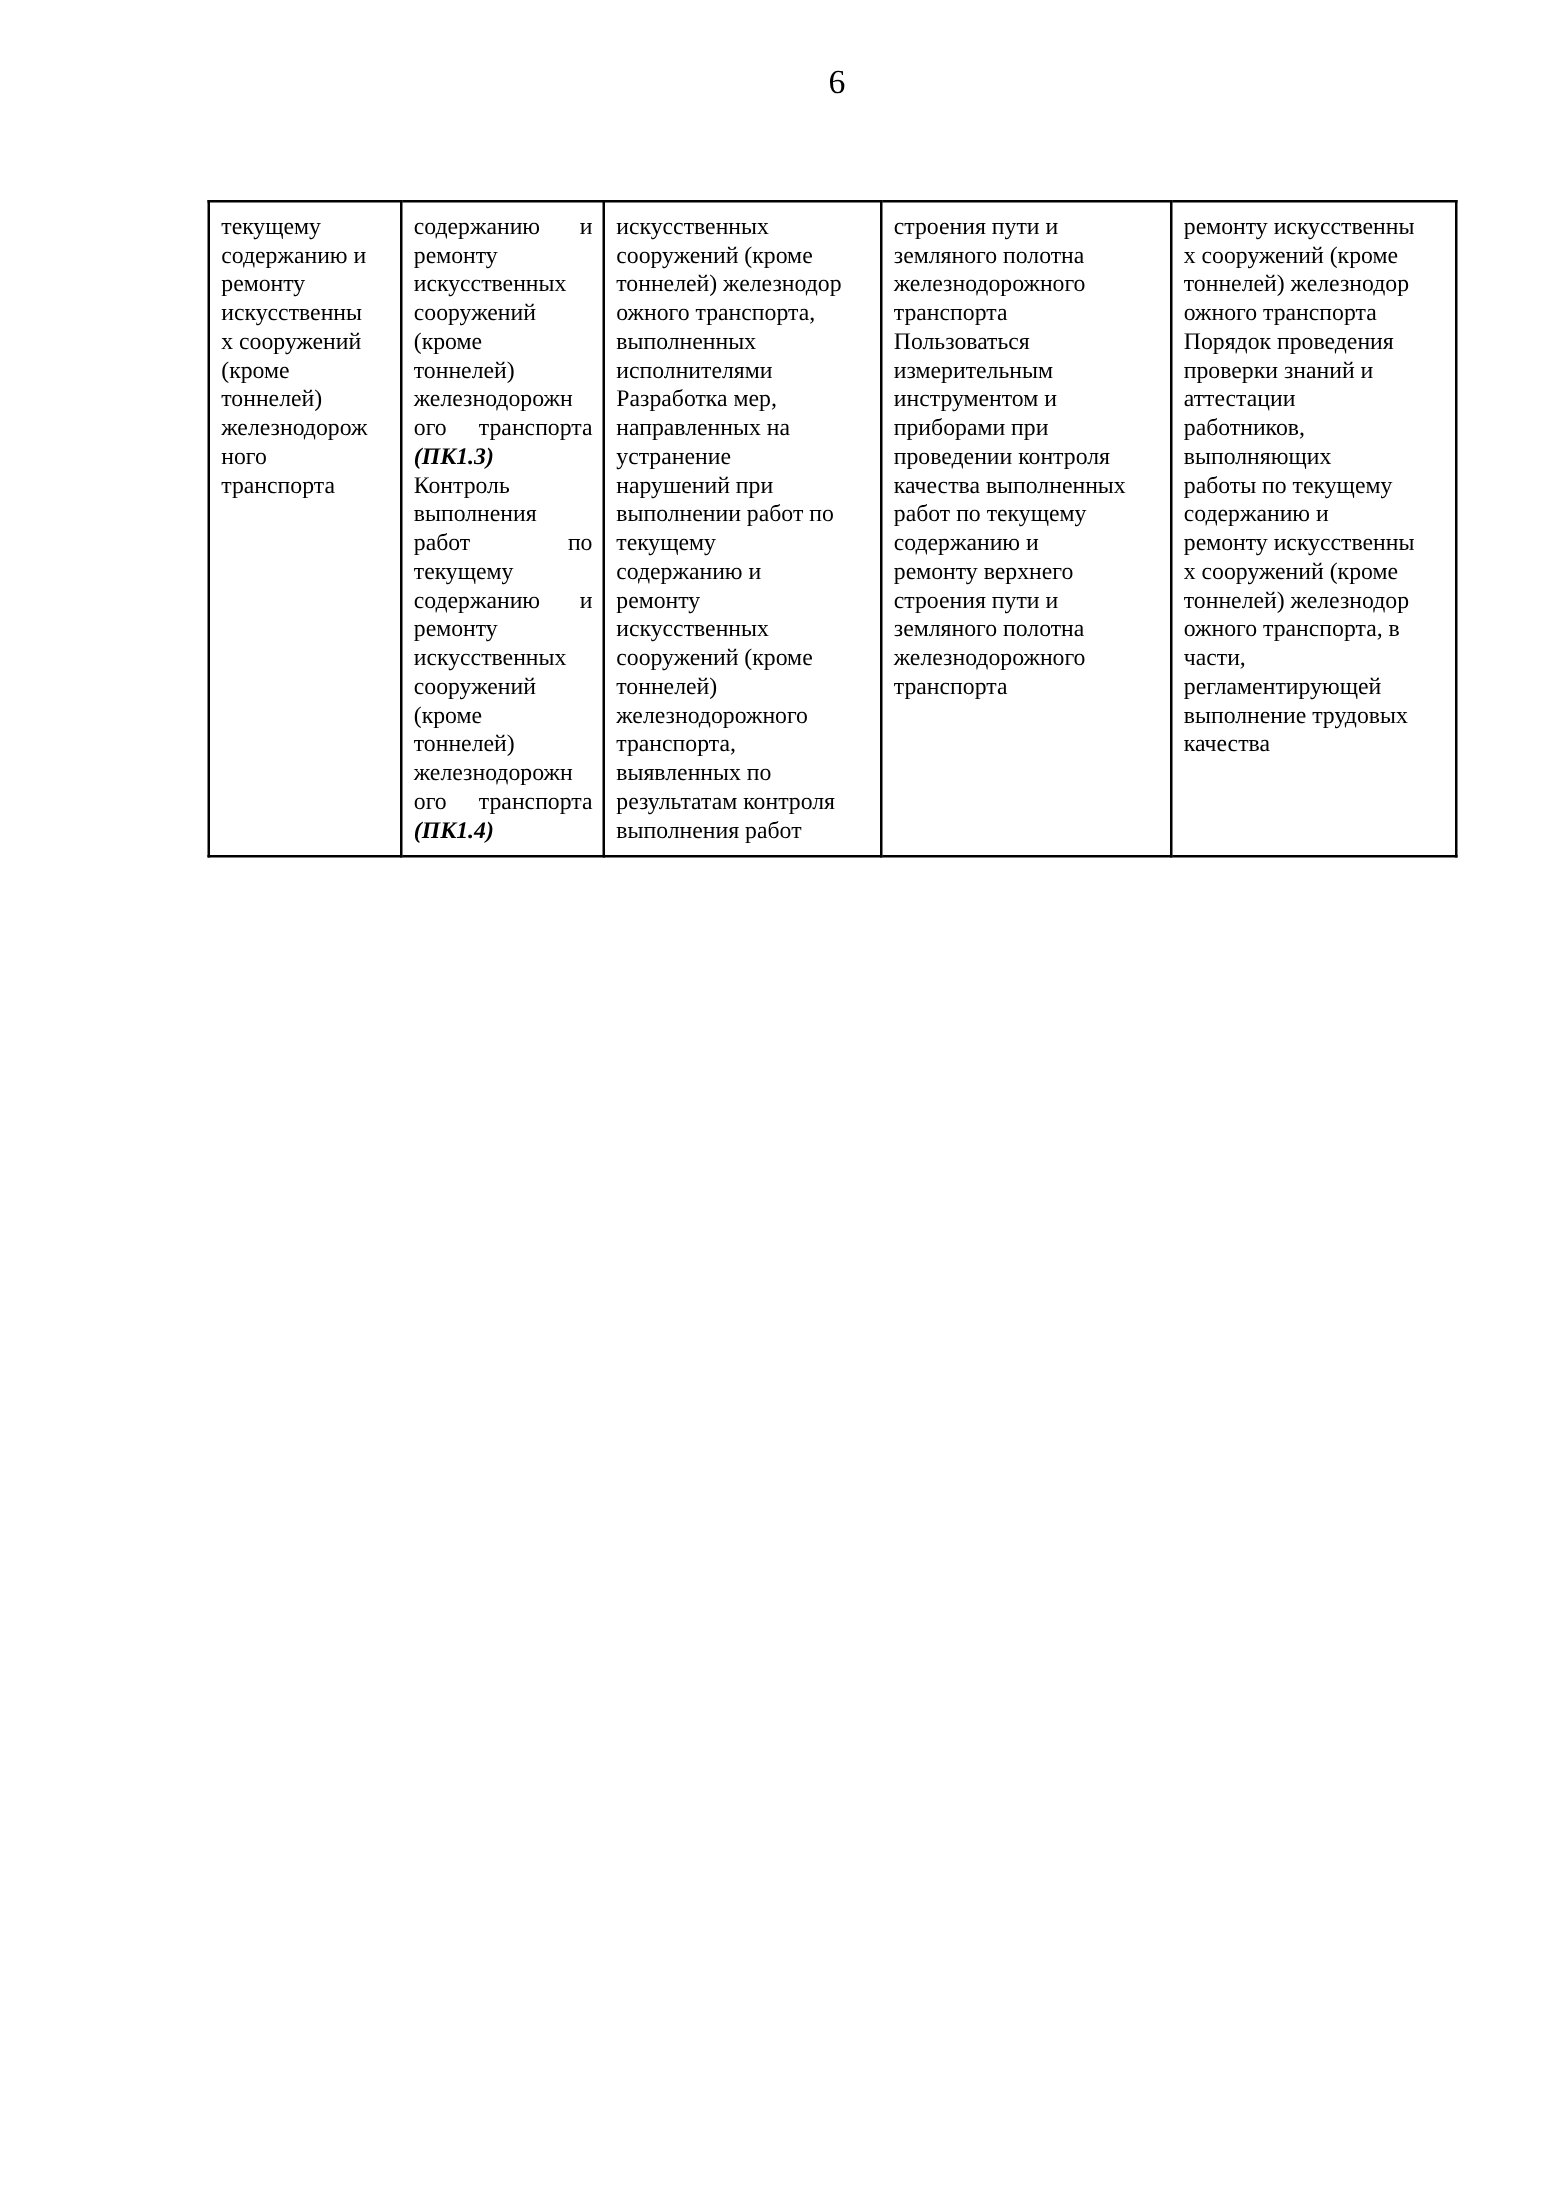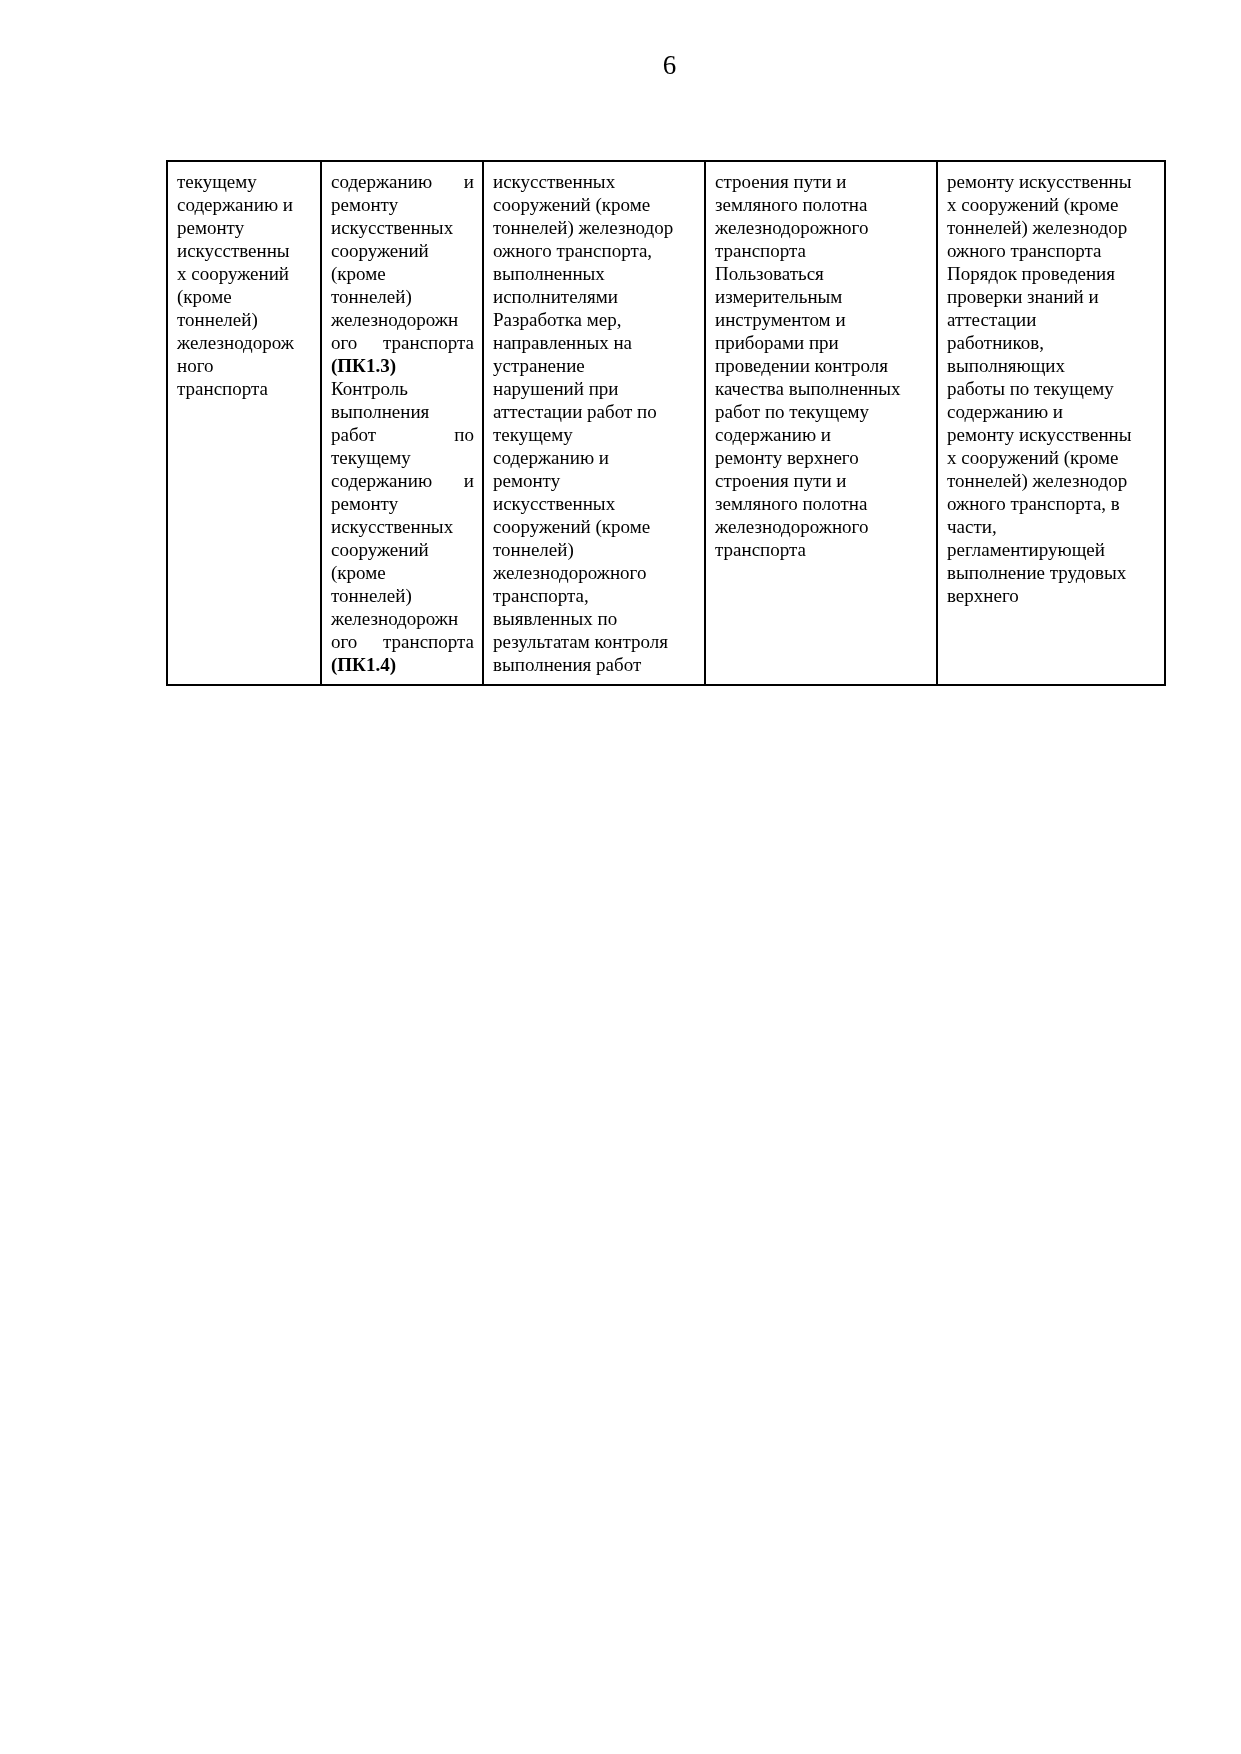--- a/index.html
+++ b/index.html
@@ -44,20 +44,21 @@
   .cell-text {
     white-space: pre-line;
     overflow-wrap: break-word;
   }
   .just {
     text-align: justify;
     text-align-last: justify;
   }
   .bold {
     font-weight: bold;
+    font-style: italic;
   }
   .para-gap {
   }
 </style>
 </head>
 <body>
 
 <div class="page">
 
   <div class="page-number">6</div>
@@ -115,21 +116,21 @@
           <div class="cell-text">искусственных
 сооружений (кроме
 тоннелей) железнодор
 ожного транспорта,
 выполненных
 исполнителями</div>
           <div class="cell-text para-gap">Разработка мер,
 направленных на
 устранение
 нарушений при
-аттестации работ по
+выполнении работ по
 текущему
 содержанию и
 ремонту
 искусственных
 сооружений (кроме
 тоннелей)
 железнодорожного
 транспорта,
 выявленных по
 результатам контроля
@@ -169,20 +170,20 @@
 выполняющих
 работы по текущему
 содержанию и
 ремонту искусственны
 х сооружений (кроме
 тоннелей) железнодор
 ожного транспорта, в
 части,
 регламентирующей
 выполнение трудовых
-верхнего</div>
+качества</div>
         </td>
 
       </tr>
     </tbody>
   </table>
 
 </div>
 
 </body></html>

